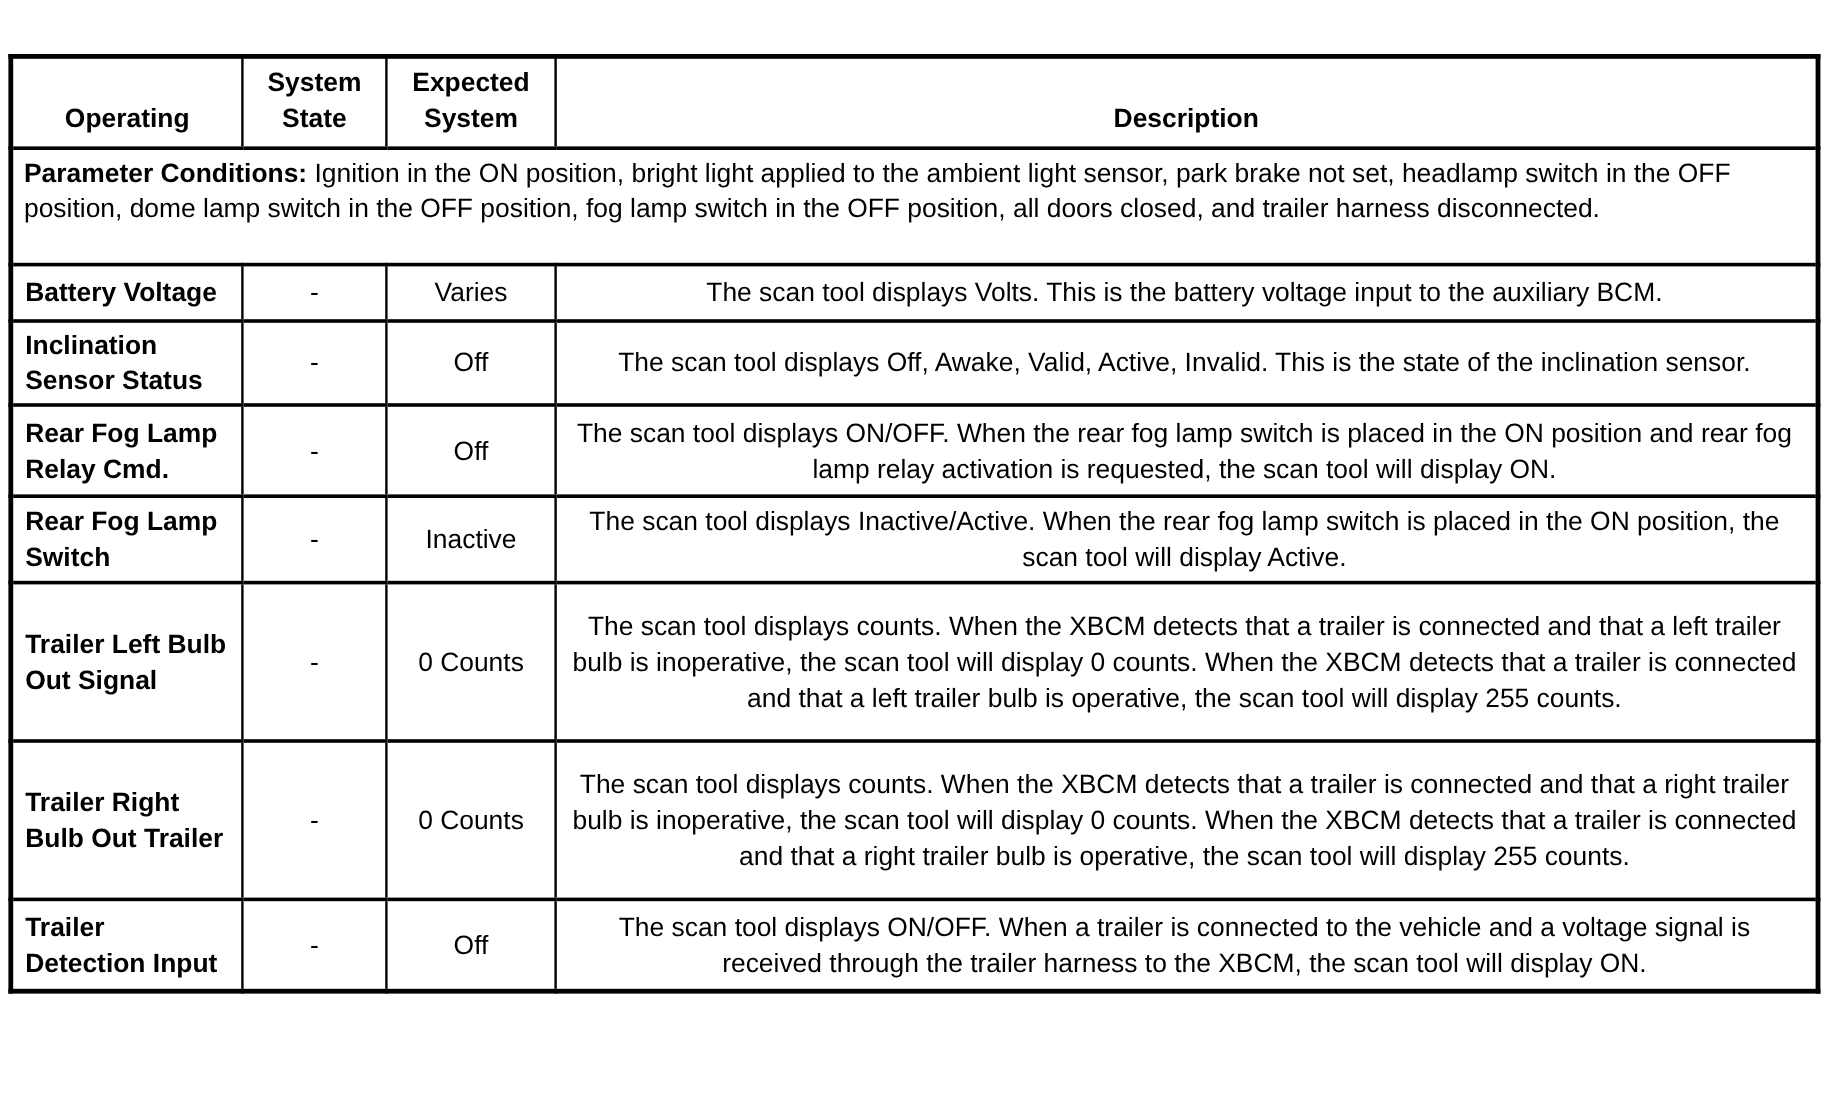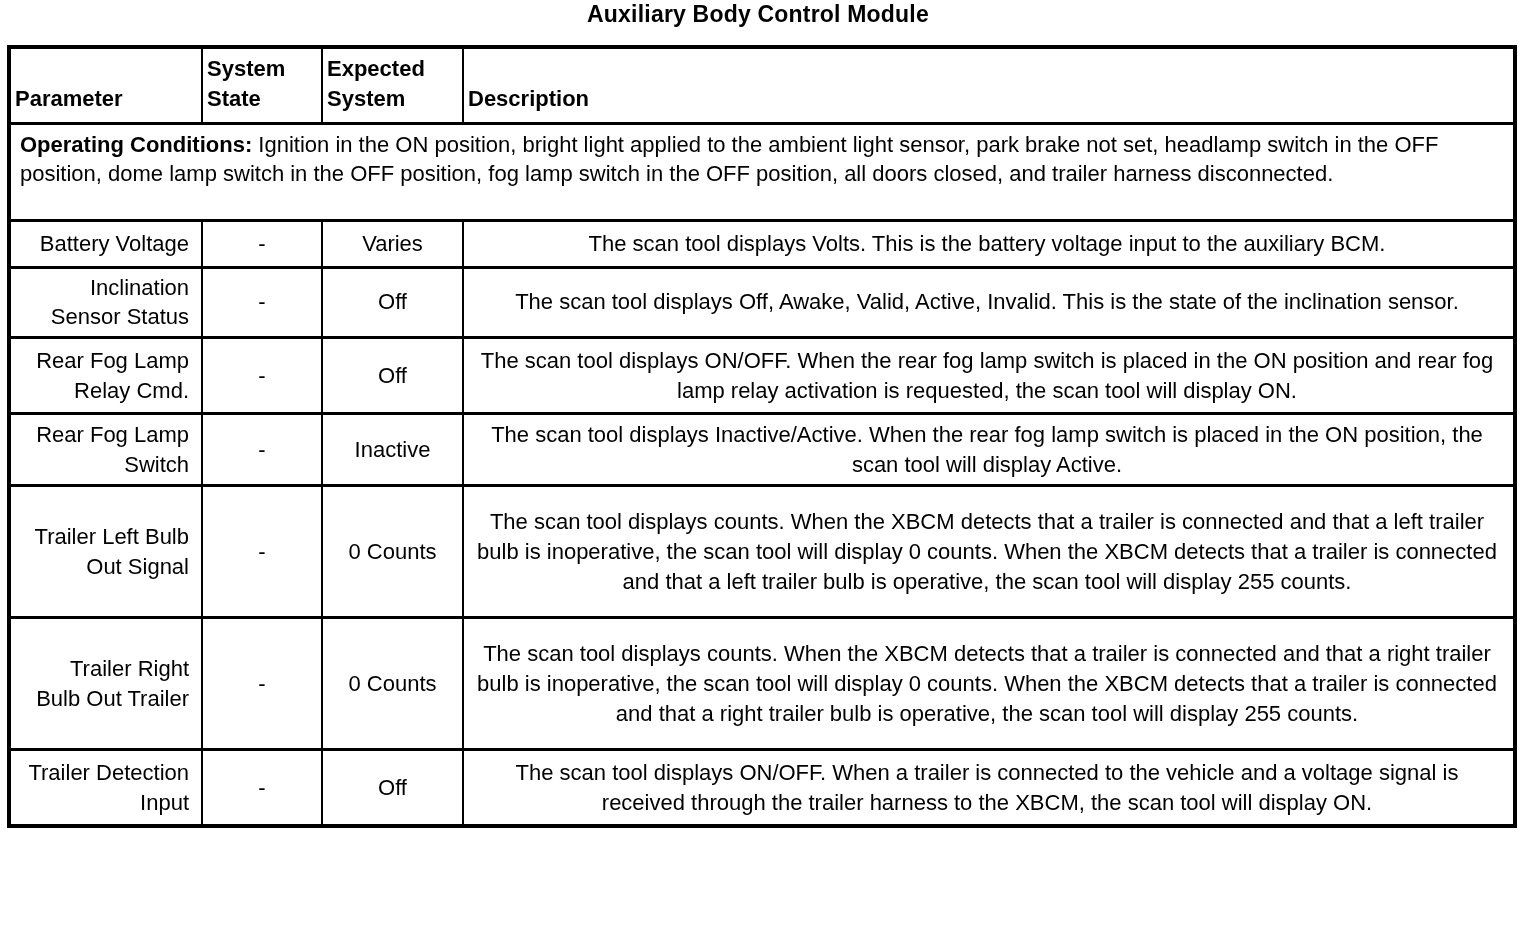--- a/index.html
+++ b/index.html
@@ -40,27 +40,28 @@
     border-right: 2px solid #000000;
     border-top: 3px solid #000000;
     border-bottom: 3px solid #000000;
     font-size: 22px;
     line-height: 1.36;
     overflow: hidden;
   }
   table.spec th {
     font-weight: bold;
     vertical-align: bottom;
-    text-align: left;
+    text-align: center;
     padding: 4px 4px 8px 4px;
   }
   td.param {
-    text-align: right;
+    text-align: left;
     vertical-align: middle;
     padding: 4px 12px 4px 10px;
+    font-weight: bold;
   }
   td.state, td.value {
     text-align: center;
     vertical-align: middle;
     padding: 4px 6px;
   }
   td.desc {
     text-align: center;
     vertical-align: middle;
     padding: 4px 12px 4px 9px;
@@ -80,40 +81,39 @@
   tr.h-r4 { height: 132px; }
   tr.h-r5 { height: 132px; }
   tr.h-r6 { height: 76px; }
   tr.h-r7 { height: 96px; }
 </style>
 </head>
 <body>
 
 <div class="page">
 
-  <div class="doc-title">Auxiliary Body Control Module</div>
 
   <table class="spec">
     <colgroup>
       <col style="width:193px">
       <col style="width:120px">
       <col style="width:141px">
       <col style="width:1052px">
     </colgroup>
     <tbody>
       <tr class="h-header">
-        <th>Parameter</th>
+        <th>Operating</th>
         <th>System State</th>
         <th>Expected System</th>
         <th>Description</th>
       </tr>
 
       <tr class="h-opcond">
         <td class="opcond" colspan="4">
-          <span class="oc-label">Operating Conditions:</span>
+          <span class="oc-label">Parameter Conditions:</span>
           <span>Ignition in the ON position, bright light applied to the ambient light sensor, park brake not set, headlamp switch in the OFF position, dome lamp switch in the OFF position, fog lamp switch in the OFF position, all doors closed, and trailer harness disconnected.</span>
         </td>
       </tr>
 
       <tr class="h-r0">
         <td class="param">Battery Voltage</td>
         <td class="state">-</td>
         <td class="value">Varies</td>
         <td class="desc">The scan tool displays Volts. This is the battery voltage input to the auxiliary BCM.</td>
       </tr>

